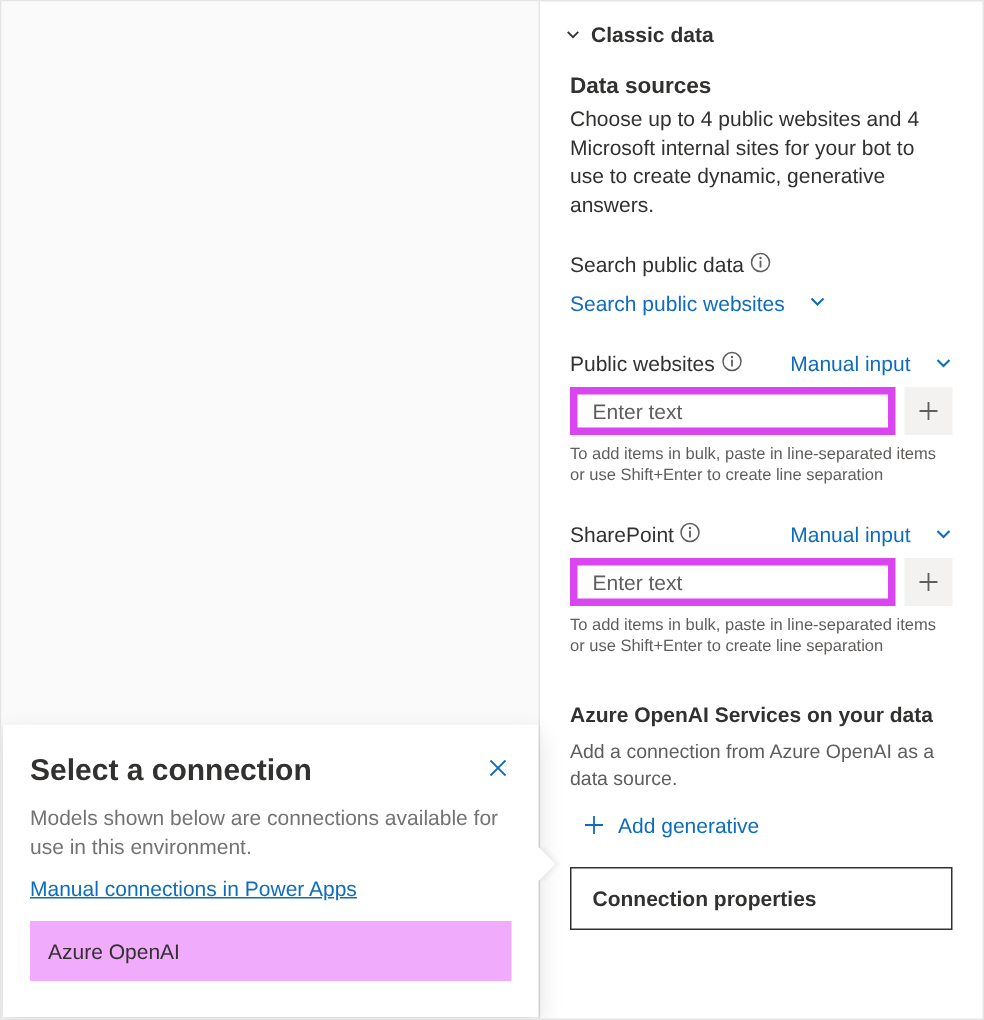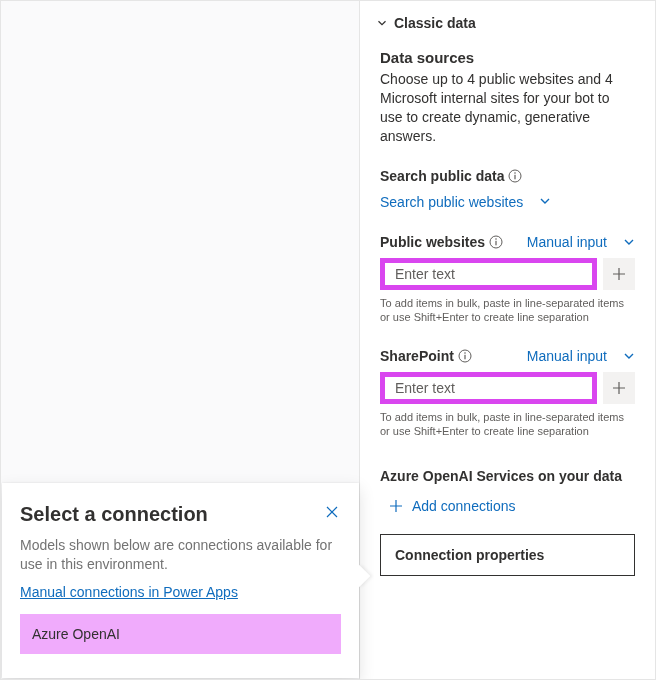--- a/index.html
+++ b/index.html
@@ -7,21 +7,21 @@
   .root { display: flex; width: 656px; height: 680px; border: 1px solid #e5e5e5; position: relative; overflow: hidden;}
   .left-pane { flex: 0 0 359px; background: #fafafb; border-right: 1px solid #e5e5e5; position: relative; }
   .right-pane { flex: 1; padding: 0 20px 0 20px; overflow-y: auto; }
 
   
   .section-hdr { display: flex; align-items: center; padding: 8px 0 8px 0; margin-left: -6px; margin-top: 6px;}
   .section-hdr .chev { width: 16px; height: 16px; display: inline-flex; align-items: center; justify-content: center; margin-right: 4px; }
   .section-title { font-weight: 600; }
   .h3 { font-weight: 600; font-size: 15px; margin-top: 10px; }
   .desc { color: #323130; font-size: 14px; margin-top: 4px; line-height: 19px; }
-  .sub-label { font-weight: 700; font-size: 14px; margin-top: 22px; display: flex; align-items: center; gap: 4px;}
+  .sub-label { font-weight: 400; font-size: 14px; margin-top: 22px; display: flex; align-items: flex-start; gap: 4px;}
   .info-icon { width: 14px; height: 14px; display: inline-flex; }
   .link { color: #0f6cbd; cursor: pointer; }
   .link-row { display: flex; align-items: flex-start; gap: 16px; margin-top: 10px; font-size: 14px; }
   .field-header { display: flex; justify-content: space-between; align-items: center; margin-top: 24px; }
   .manual-input { color: #0f6cbd; font-size: 14px; display: flex; align-items: center; gap: 16px; cursor: pointer; }
   .input-row { display: flex; gap: 6px; margin-top: 8px; }
   .text-input { flex: 1; border: 5px solid #d946ef; height: 32px; padding: 0 10px; font-size: 14px; outline: none; }
   .text-input::placeholder { color: #605e5c; }
   .add-btn { width: 32px; height: 32px; background: #f3f2f1; border: none; display: flex; align-items: center; justify-content: center; cursor: pointer; }
   .hint { font-size: 11px; color: #605e5c; margin-top: 6px; line-height: 14px; }
@@ -130,25 +130,26 @@
       <input class="text-input" type="text" placeholder="Enter text" style="">
       <button class="add-btn">
         <svg viewBox="0 0 16 16" width="16" height="16">
             <path d="M8 2v12M2 8h12" stroke="#605e5c" stroke-width="1.2"></path>
           </svg>
       </button>
     </div>
     <div class="hint">To add items in bulk, paste in line-separated items or use Shift+Enter to create line separation</div>
 
     <div class="ai-section-hdr">Azure OpenAI Services on your data</div>
+    <div class="ai-desc">Add a connection from Azure OpenAI as a data source.</div>
     <div class="add-conn">
       <svg viewBox="0 0 16 16" width="16" height="16">
           <path d="M8 2v12M2 8h12" stroke="#0f6cbd" stroke-width="1.2"></path>
         </svg>
-      <span>Add connections</span>
+      <span>Add generative</span>
     </div>
     <div class="conn-props">
       <span>Connection properties</span>
     </div>
   </div>
 
   <div class="popup">
     <div class="popup-beak"></div>
     <div class="popup-hdr">
       <div class="popup-title">Select a connection</div>

